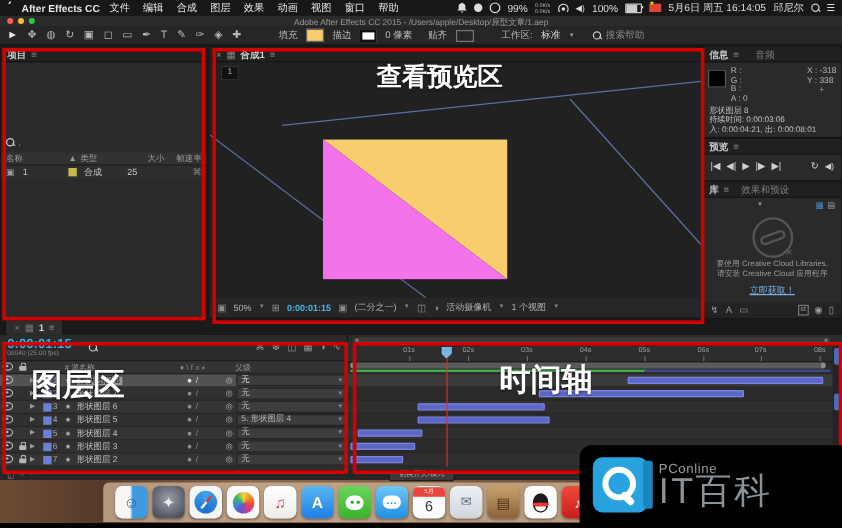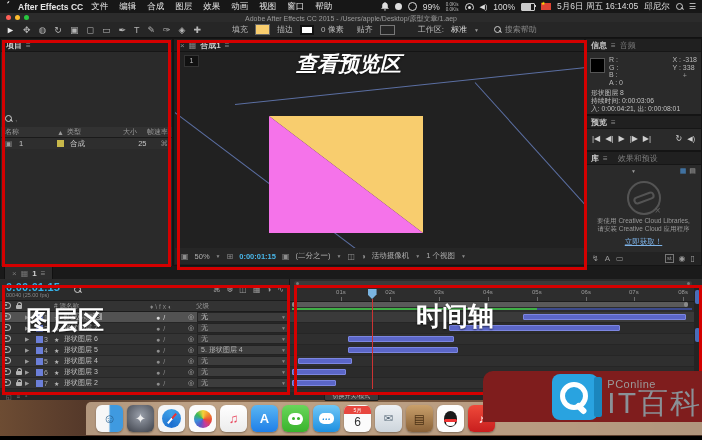--- a/index.html
+++ b/index.html
@@ -193,22 +193,22 @@
   .dock-mail{background:linear-gradient(#eef1f4,#cdd5dc);color:#5a6b7a;font-size:11px;}
   .dock-notes{background:linear-gradient(#c9a06b,#8a6238);color:#4a3014;font-size:12px;}
   .dock-qq{background:#fdfdfd;}
   .dock-qq i{display:block;width:13px;height:16px;background:#1a1a1a;border-radius:50% 50% 46% 46%;position:relative;}
   .dock-qq i::after{content:"";position:absolute;bottom:1px;left:2px;right:2px;height:7px;background:#fff;border-radius:50%;}
   .dock-qq i::before{content:"";position:absolute;top:8px;left:0;right:0;height:3px;background:#e33;border-radius:2px;z-index:2;}
   .dock-netease-music{background:linear-gradient(#ef4a3a,#c81e1e);font-size:12px;}
   #black-strip{left:0;top:436px;width:702px;height:4px;background:#000;}
 
   
-  #watermark{left:483px;top:371px;width:219px;height:51px;background:#7f1d1d;border-radius:10px 0 0 0;z-index:30;
-    display:flex;align-items:center;padding-left:11px;box-sizing:border-box;gap:9px;justify-content:flex-end;}
+  #watermark{left:483px;top:371px;width:219px;height:65px;background:#000000;border-radius:10px 0 0 0;z-index:30;
+    display:flex;align-items:center;padding-left:11px;box-sizing:border-box;gap:9px;}
   #wm-icon{width:46px;height:46px;background:#29a3e0;border-radius:8px;position:relative;flex:0 0 46px;}
   #wm-icon::before{content:"";position:absolute;left:8px;top:8px;width:18px;height:18px;border:5px solid #fff;border-radius:50%;}
   #wm-icon::after{content:"";position:absolute;left:26px;top:28px;width:6px;height:13px;background:#fff;
     border-radius:3px;transform:rotate(-45deg);}
   #wm-fold{position:absolute;right:-4px;top:3px;width:8px;height:40px;background:#1b86bd;border-radius:2px;}
   #wm-text .brand{color:#9b9b9b;font-size:11px;letter-spacing:.5px;}
   #wm-text .title{color:#8a9197;font-size:30px;line-height:26px;letter-spacing:2px;}
 
   
   .ann-box{position:absolute;border:3px solid #d40000;z-index:20;pointer-events:none;}
@@ -314,21 +314,21 @@
       <span style="width:10px;">▲</span>
       <span style="width:38px;">类型</span>
       <span style="width:32px;text-align:right;">大小</span>
       <span style="flex:1;text-align:right;">帧速率</span>
     </div>
     <div id="proj-row">
       <span style="width:14px;color:#9a9a9a;">▣</span>
       <span style="width:38px;">1</span>
       <span class="labelchip" id="proj-label-chip" style="background: rgb(200, 184, 74);"></span>
       <span style="width:36px;margin-left:6px;">合成</span>
-      <span style="flex:1;text-align:right;padding-right:14px;">25</span>
+      <span style="flex:1;text-align:left;padding-right:14px;">25</span>
       <span style="color:#888;">⌘</span>
     </div>
     <div id="proj-footer">
       <span>▥</span>
       <span>🗀</span>
       <span>▦</span>
       <span>8 bpc</span>
       <span style="margin-left:auto;">▯</span>
     </div>
   </div>
@@ -365,21 +365,21 @@
       <span style="font-size:5px;color:#888;">▼</span>
       <span>1 个视图</span>
       <span style="font-size:5px;color:#888;">▼</span>
     </div>
   </div>
 
   <div id="info-panel" class="abs panel">
     <div class="ptab-row">
       <span style="font-weight:bold;">信息</span>
       <span class="hamb">≡</span>
-      <span class="dim" style="">音频</span>
+      <span class="dim" style="margin-left:10px;">音频</span>
     </div>
     <div id="info-body">
       <div id="info-swatch"></div>
       <div class="rgba">
         <div>R :</div>
         <div>G :</div>
         <div>B :</div>
         <div>A : 0</div>
       </div>
       <div class="xy">
@@ -715,16 +715,16 @@
     <div id="wm-text">
       <div class="brand">PConline</div>
       <div class="title">IT百科</div>
     </div>
   </div>
 
   <div class="ann-box" style="left:2px;top:40px;width:163px;height:221px;"></div>
   <div class="ann-box" style="left:177px;top:40px;width:404px;height:224px;"></div>
   <div class="ann-box" style="left:2px;top:285px;width:282px;height:104px;"></div>
   <div class="ann-box" style="left:294px;top:285px;width:402px;height:104px;"></div>
-  <div class="ann-label" style="left:296px;top:50px;font-size:21px;font-style:italic;">查看预览区</div>
+  <div class="ann-label" style="left:314px;top:50px;font-size:21px;">查看预览区</div>
   <div class="ann-label" style="left:26px;top:303px;font-size:26px;">图层区</div>
   <div class="ann-label" style="left:416px;top:299px;font-size:26px;">时间轴</div>
 </div>
 
 </body></html>

